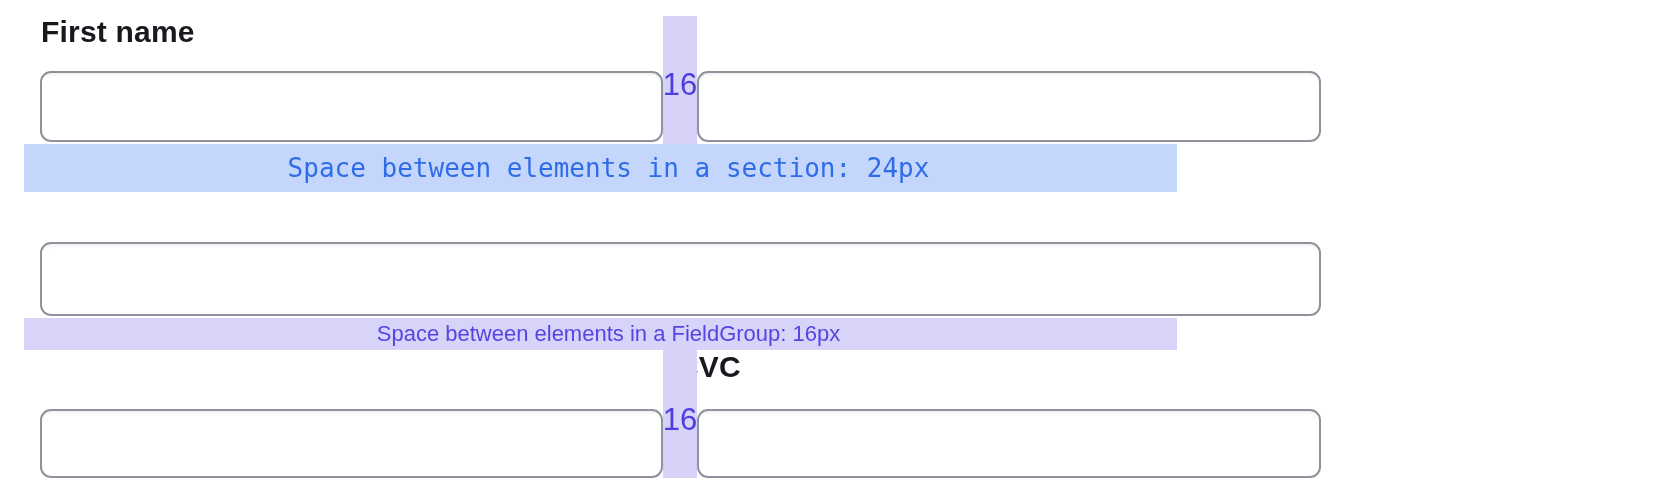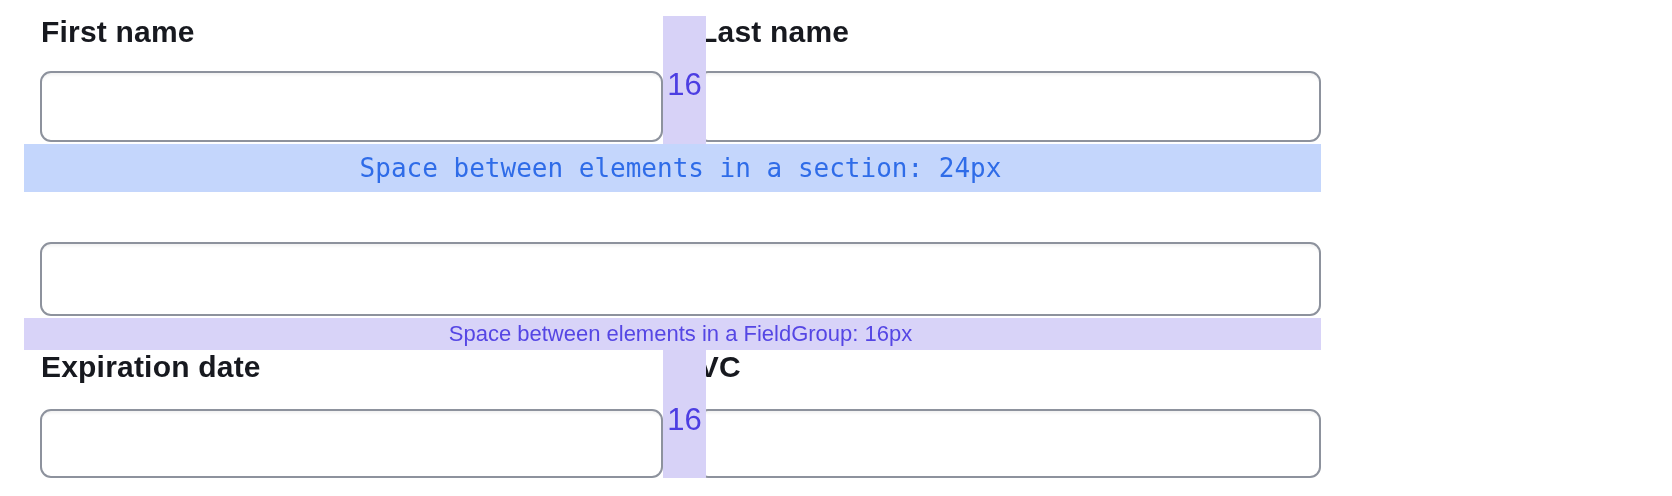--- a/index.html
+++ b/index.html
@@ -37,21 +37,21 @@
     box-shadow: inset 0 4px 3px -2px rgba(0,0,0,0.06);
     font-size: 28px;
     padding: 0 18px;
     color: #17191f;
     outline: none;
   }
 
   .hband {
     position: absolute;
     left: 0;
-    width: 1297px;
+    width: 1153px;
     display: flex;
     align-items: center;
     justify-content: center;
     padding-left: 16px;
   }
   .hband.section    { top: 144px; height: 48px; background: var(--section-band); }
   .hband.fieldgroup { top: 318px; height: 32px; background: var(--fieldgroup-band); }
 
   .hband.section .band-text {
     font-family: "DejaVu Sans Mono", monospace;
@@ -62,21 +62,21 @@
   .hband.fieldgroup .band-text {
     font-family: "Liberation Sans", sans-serif;
     font-size: 22px;
     color: var(--fieldgroup-text);
     white-space: nowrap;
   }
 
   .vband {
     position: absolute;
     left: 639px;
-    width: 43px;
+    width: 34px;
     height: 128px;
     background: var(--gap-band);
   }
   .vband.row1 { top: 16px; }
   .vband.row2 { top: 350px; }
 
   .gap-label {
     position: absolute;
     left: 50%;
     transform: translateX(-50%);
@@ -99,40 +99,38 @@
   #input-cc    { left: 16px;  top: 242px; width: 1281px; height: 74px; }
   #input-exp   { left: 16px;  top: 409px; width: 623px;  height: 69px; }
   #input-cvc   { left: 673px; top: 409px; width: 624px;  height: 69px; }
 </style>
 </head>
 <body>
 
 <div class="stage">
 
   <div class="field-label lbl-first">First name</div>
-  <div class="field-label lbl-last">Last name</div>
 
   <input id="input-first" class="text-input" type="text" placeholder="" style="">
   <input id="input-last" class="text-input" type="text" placeholder="" style="">
 
   <div class="vband row1">
     <span class="gap-label">16</span>
   </div>
 
   <div class="hband section">
     <span class="band-text">Space between elements in a section: 24px</span>
   </div>
 
   <input id="input-cc" class="text-input" type="text" placeholder="" style="">
 
   <div class="hband fieldgroup">
     <span class="band-text">Space between elements in a FieldGroup: 16px</span>
   </div>
 
-  <div class="field-label lbl-exp">Expiration date</div>
   <div class="field-label lbl-cvc">CVC</div>
 
   <input id="input-exp" class="text-input" type="text" placeholder="" style="">
   <input id="input-cvc" class="text-input" type="text" placeholder="" style="">
 
   <div class="vband row2">
     <span class="gap-label">16</span>
   </div>
 
 </div>

